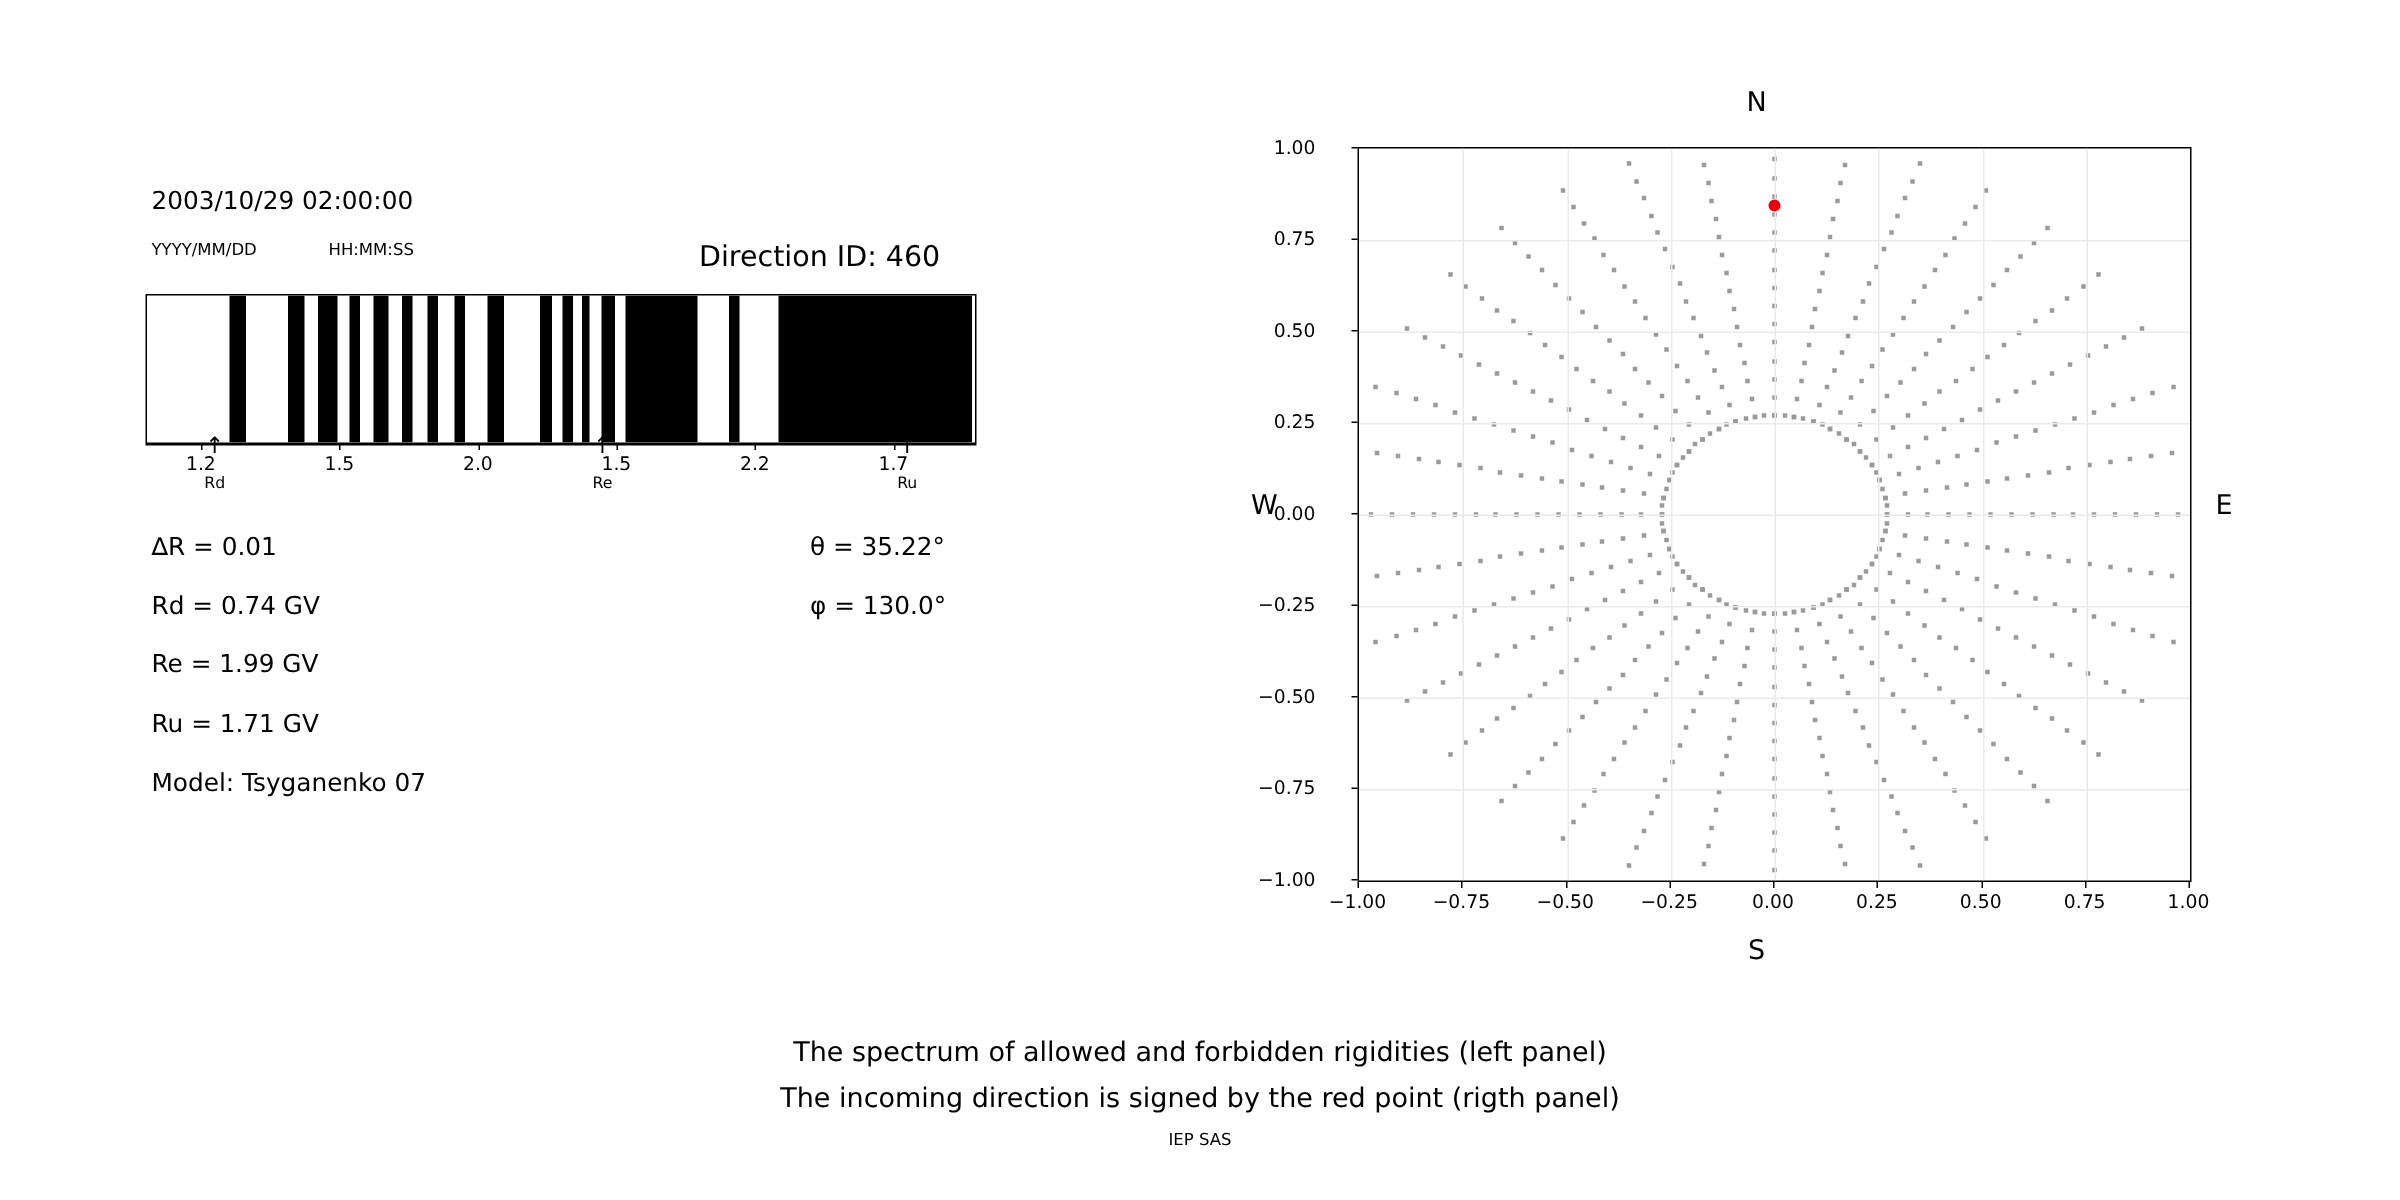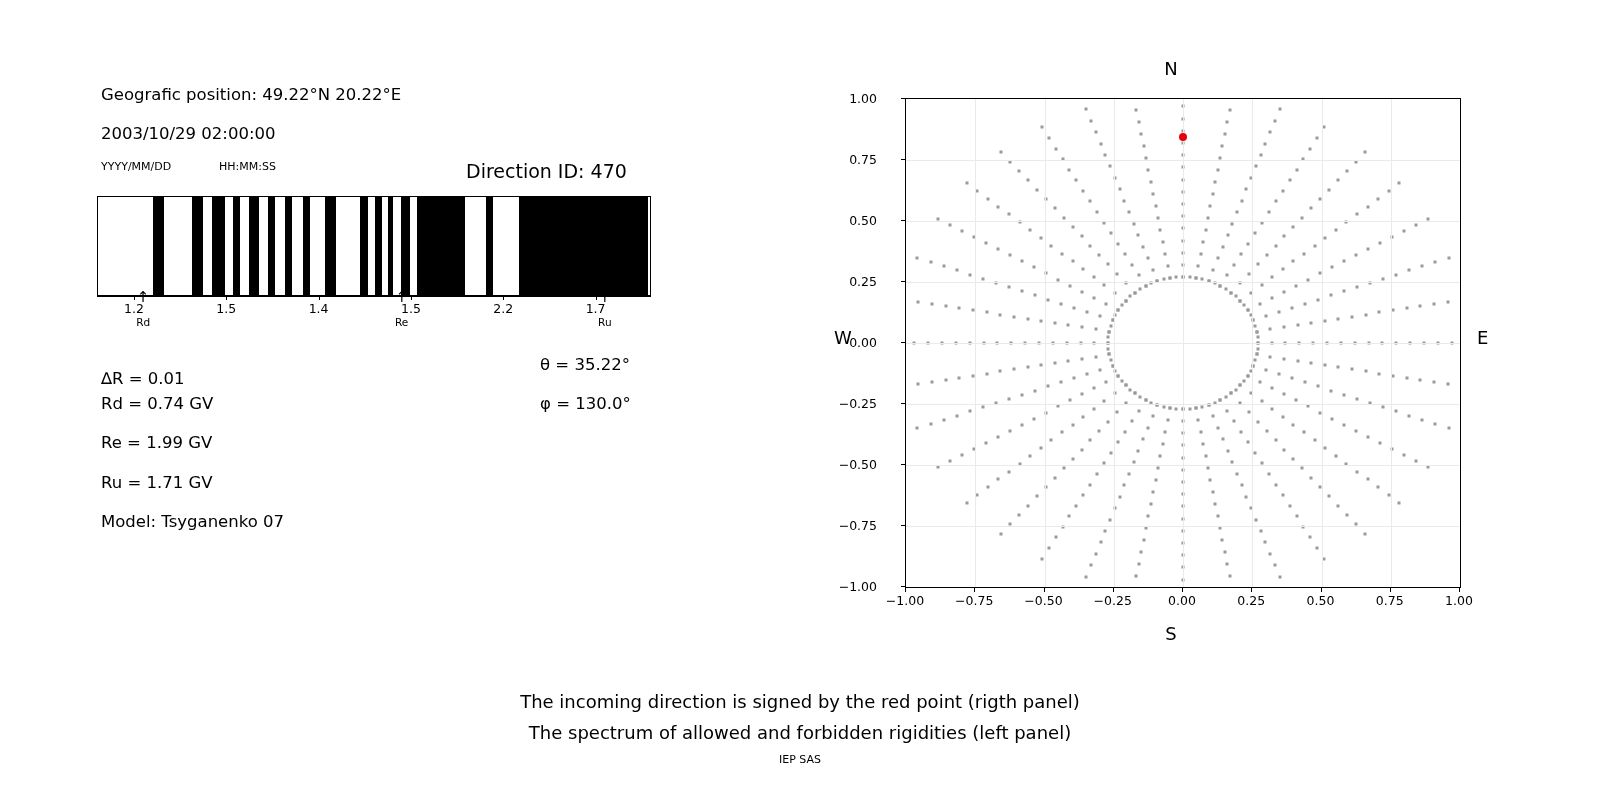--- a/index.html
+++ b/index.html
@@ -110,21 +110,21 @@
     line-height: 12px;
     padding-top: 10px;
   }
 
   
   .param {
     position: absolute;
     font-size: 16.5px;
     white-space: nowrap;
   }
-  #p-dR  { left: 101px; top: 369px; }
+  #p-dR  { left: 101px; top: 355px; }
   #p-Rd  { left: 101px; top: 394px; }
   #p-Re  { left: 101px; top: 433px; }
   #p-Ru  { left: 101px; top: 473px; }
   #p-model { left: 101px; top: 512px; }
   #p-theta { left: 540px; top: 355px; }
   #p-phi   { left: 540px; top: 394px; }
 
   
   #right-panel {
     position: absolute;
@@ -223,29 +223,28 @@
     text-align: center;
     font-size: 11px;
     color: #000;
   }
 </style>
 </head>
 <body>
 
 <div id="left-panel">
 
-  <div class="info-line" id="geo-position">Geografic position: 49.22°N 20.22°E</div>
 
   <div class="info-line" id="datetime">2003/10/29 02:00:00</div>
 
   <div class="info-line" id="date-format">YYYY/MM/DD</div>
 
   <div class="info-line" id="time-format">HH:MM:SS</div>
 
-  <div class="info-line" id="direction-id">Direction ID: 470</div>
+  <div class="info-line" id="direction-id">Direction ID: 460</div>
 
   <div id="spectrum-wrap">
     <div id="spectrum-bar">
         <div class="band" style="left: 55.4px; width: 11.08px;"></div>
         <div class="band" style="left: 94.18px; width: 11.08px;"></div>
         <div class="band" style="left: 114.493px; width: 12.9267px;"></div>
         <div class="band" style="left: 134.807px; width: 7.38667px;"></div>
         <div class="band" style="left: 151.427px; width: 9.23333px;"></div>
         <div class="band" style="left: 169.893px; width: 7.38667px;"></div>
         <div class="band" style="left: 186.513px; width: 7.38667px;"></div>
@@ -261,21 +260,21 @@
       </div>
   </div>
 
   <div id="spectrum-axis">
     <div id="axis-line"></div>
   <div class="tick" style="left: 36.9333px;"></div>
       <div class="tick-label" style="left: 36.9333px;">1.2</div>
       <div class="tick" style="left: 129.267px;"></div>
       <div class="tick-label" style="left: 129.267px;">1.5</div>
       <div class="tick" style="left: 221.6px;"></div>
-      <div class="tick-label" style="left: 221.6px;">1.4</div>
+      <div class="tick-label" style="left: 221.6px;">2.0</div>
       <div class="tick" style="left: 313.933px;"></div>
       <div class="tick-label" style="left: 313.933px;">1.5</div>
       <div class="tick" style="left: 406.267px;"></div>
       <div class="tick-label" style="left: 406.267px;">2.2</div>
       <div class="tick" style="left: 498.6px;"></div>
       <div class="tick-label" style="left: 498.6px;">1.7</div>
       <div class="marker" style="left: 46.1667px; top: -4px;">
         <span class="arrow">↑</span>
         <span class="mlabel">Rd</span>
       </div>
@@ -988,16 +987,16 @@
     <div class="xtick-mark" style="left: 431.25px;"></div>
     <div class="xtick-label" style="left: 500.5px;">0.50</div>
     <div class="xtick-mark" style="left: 500.5px;"></div>
     <div class="xtick-label" style="left: 569.75px;">0.75</div>
     <div class="xtick-mark" style="left: 569.75px;"></div>
     <div class="xtick-label" style="left: 639px;">1.00</div>
     <div class="xtick-mark" style="left: 639px;"></div>
   </div>
 
 <div id="caption">
+  <div class="caption-line">The spectrum of allowed and forbidden rigidities (left panel)</div>
   <div class="caption-line">The incoming direction is signed by the red point (rigth panel)</div>
-  <div class="caption-line">The spectrum of allowed and forbidden rigidities (left panel)</div>
 </div>
 <div id="footer">IEP SAS</div>
 
 </body></html>

